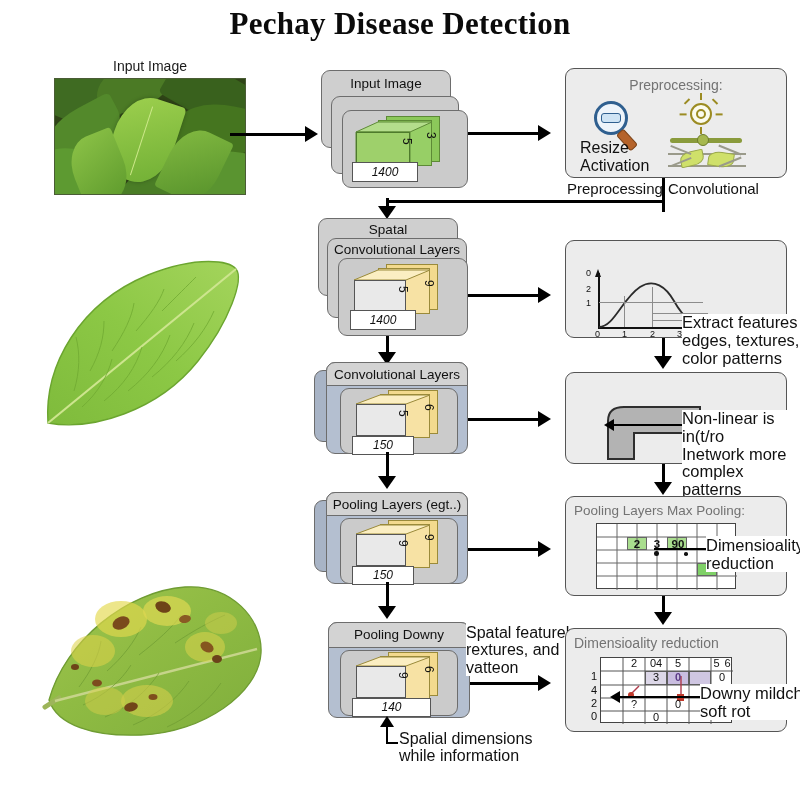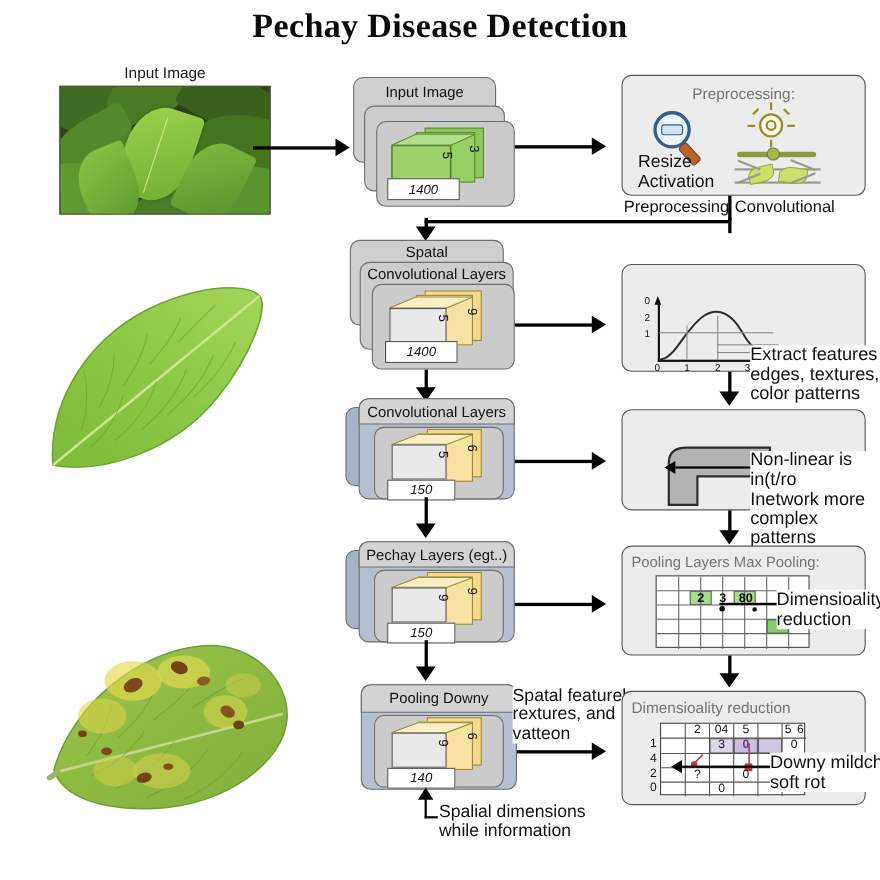--- a/index.html
+++ b/index.html
@@ -425,21 +425,21 @@
 
 <div class="vline abs" style="left:662px;top:464px;height:24px;"></div>
 <div class="arrow-d abs" style="left:654px;top:482px;"></div>
 <div class="vline abs" style="left:386px;top:452px;height:26px;"></div>
 <div class="arrow-d abs" style="left:378px;top:476px;"></div>
 
 <div class="abs">
   <div class="card bluecard" style="left:314px;top:500px;width:30px;height:72px;"></div>
   <div class="card bluecard-in" style="left:326px;top:492px;width:142px;height:92px;"></div>
   <div class="card" style="left:326px;top:492px;width:142px;height:24px;background:#d3d3d3;border-radius:9px 9px 0 0;"></div>
-  <div class="card-title" style="left:326px;top:497px;width:142px;">Pechay Layers (egt..)</div>
+  <div class="card-title" style="left:326px;top:497px;width:142px;">Pooling Layers (egt..)</div>
   <div class="card stack-l3" style="left:340px;top:518px;width:118px;height:66px;"></div>
 
   <div class="blk" style="left:352px;top:520px;width:112px;height:56px;">
     <div class="face" style="left:36px;top:0px;width:50px;height:44px;background:#f3da8e;border-color:#9a8a3a;"></div>
     <div class="face" style="left:28px;top:4px;width:50px;height:44px;background:#f7e2a4;border-color:#9a8a3a;"></div>
     <svg style="position:absolute;left:0;top:0;width:112px;height:56px;">
       <polygon points="4,14 28,5 78,5 54,14" fill="#fbeec2" stroke="#9a8a3a" stroke-width="1"></polygon>
     </svg>
     <div class="face grid-face" style="left:4px;top:14px;width:50px;height:32px;background:#e9e9e9;border-color:#555;"></div>
     <div class="dimlabel" style="left:58px;top:20px;">9</div>
@@ -467,21 +467,21 @@
         <line x1="100" y1="0" x2="100" y2="66"></line>
           <line x1="120" y1="0" x2="120" y2="66"></line>
         <line x1="0" y1="13" x2="140" y2="13"></line>
           <line x1="0" y1="26" x2="140" y2="26"></line>
         <line x1="0" y1="39" x2="140" y2="39"></line>
           <line x1="0" y1="52" x2="140" y2="52"></line>
       </g>
     </svg>
     <div class="pnum" style="left:30px;top:14px;width:20px;">2</div>
     <div class="pnum" style="left:50px;top:14px;width:20px;">3</div>
-    <div class="pnum" style="left:70px;top:14px;width:22px;">80</div>
+    <div class="pnum" style="left:70px;top:14px;width:22px;">90</div>
     <div class="dot abs" style="left:57px;top:27px;"></div>
     <div class="dot abs" style="left:87px;top:28px;width:3.5px;height:3.5px;"></div>
   </div>
 </div>
 <div class="thinline abs" style="left:654px;top:548px;width:54px;"></div>
 <div class="note abs" style="left:706px;top:536px;width:94px;white-space:pre-line;line-height:1.1;">Dimensioality
 reduction</div>
 
 <div class="vline abs" style="left:662px;top:596px;height:22px;"></div>
 <div class="arrow-d abs" style="left:654px;top:612px;"></div>
@@ -497,21 +497,21 @@
   <div class="blk" style="left:352px;top:652px;width:112px;height:56px;">
     <div class="face" style="left:36px;top:0px;width:50px;height:44px;background:#f3da8e;border-color:#9a8a3a;"></div>
     <div class="face" style="left:28px;top:4px;width:50px;height:44px;background:#f7e2a4;border-color:#9a8a3a;"></div>
     <svg style="position:absolute;left:0;top:0;width:112px;height:56px;">
       <polygon points="4,14 28,5 78,5 54,14" fill="#fbeec2" stroke="#9a8a3a" stroke-width="1"></polygon>
     </svg>
     <div class="face grid-face" style="left:4px;top:14px;width:50px;height:32px;background:#e9e9e9;border-color:#555;"></div>
     <div class="dimlabel" style="left:58px;top:20px;">9</div>
     <div class="dimlabel" style="left:84px;top:14px;">6</div>
   </div>
-  <div class="cap" style="left:352px;top:698px;width:62px;height:19px;line-height:17px;">140</div>
+  <div class="cap" style="left:352px;top:698px;width:79px;height:19px;line-height:17px;">140</div>
 </div>
 
 <div class="note abs" style="left:466px;top:624px;width:118px;white-space:pre-line;font-size:16px;">Spatal featureh
 rextures, and
 vatteon</div>
 <div class="hline abs" style="left:470px;top:682px;width:70px;"></div>
 <div class="arrow-r abs" style="left:538px;top:675px;"></div>
 
 <div class="vline abs" style="left:386px;top:726px;height:18px;width:1.8px;"></div>
 <div class="arrow-u abs" style="left:380px;top:716px;"></div>

